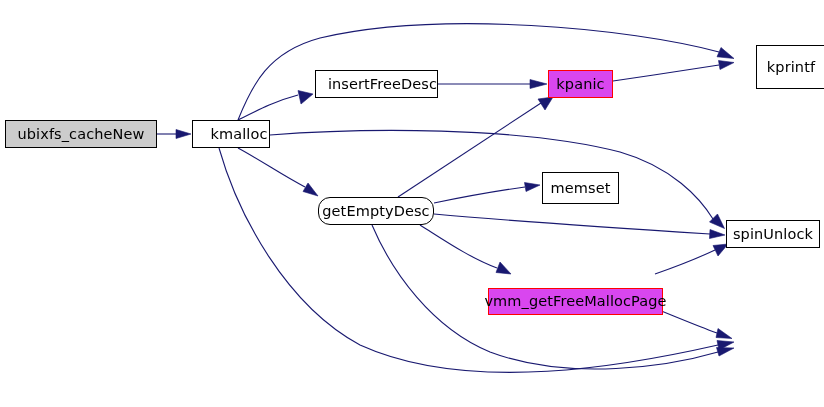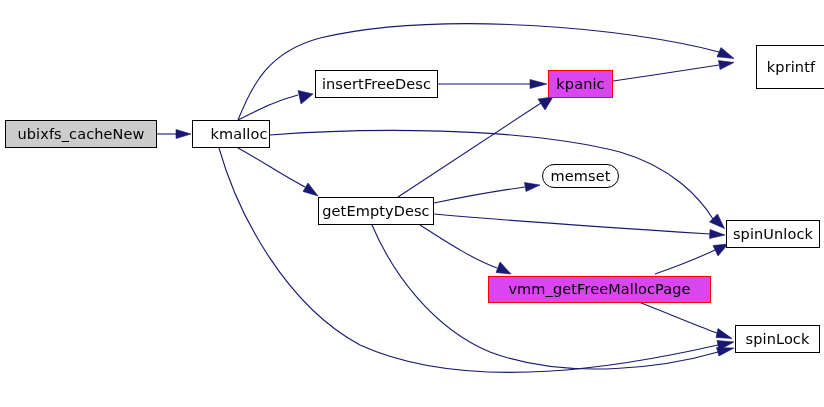--- a/index.html
+++ b/index.html
@@ -144,45 +144,42 @@
   </svg>
 
   <div class="node-box highlight" style="left:5px; top:120px; width:152px; height:28px;">
     <span class="node-label">ubixfs_cacheNew</span>
   </div>
 
   <div class="node-box" style="left:192px; top:120px; width:78px; height:28px;padding-left:16px;">
     <span class="node-label">kmalloc</span>
   </div>
 
-  <div class="node-box" style="left:315px; top:70px; width:123px; height:28px;">
+  <div class="node-box" style="left:315px; top:70px; width:123px; height:28px;justify-content:flex-end;">
     <span class="node-label">insertFreeDesc</span>
   </div>
 
   <div class="node-box danger" style="left:548px; top:70px; width:65px; height:28px;">
     <span class="node-label">kpanic</span>
   </div>
 
   <div class="node-box" style="left:756px; top:45px; width:70px; height:44px;">
     <span class="node-label">kprintf</span>
   </div>
 
-  <div class="node-box" style="left:318px; top:197px; width:116px; height:28px;">
+  <div class="node-box" style="left:318px; top:197px; width:116px; height:28px;border-radius:12px;">
     <span class="node-label">getEmptyDesc</span>
   </div>
 
-  <div class="node-box" style="left:542px; top:164px; width:77px; height:24px;border-radius:12px;">
+  <div class="node-box" style="left:542px; top:172px; width:77px; height:32px;">
     <span class="node-label">memset</span>
   </div>
 
   <div class="node-box" style="left:726px; top:220px; width:94px; height:28px;">
     <span class="node-label">spinUnlock</span>
   </div>
 
-  <div class="node-box danger" style="left:488px; top:276px; width:223px; height:27px;">
+  <div class="node-box danger" style="left:488px; top:288px; width:175px; height:27px;">
     <span class="node-label">vmm_getFreeMallocPage</span>
   </div>
 
-  <div class="node-box" style="left:735px; top:325px; width:85px; height:28px;">
-    <span class="node-label">spinLock</span>
-  </div>
 
 </div>
 
 </body></html>

